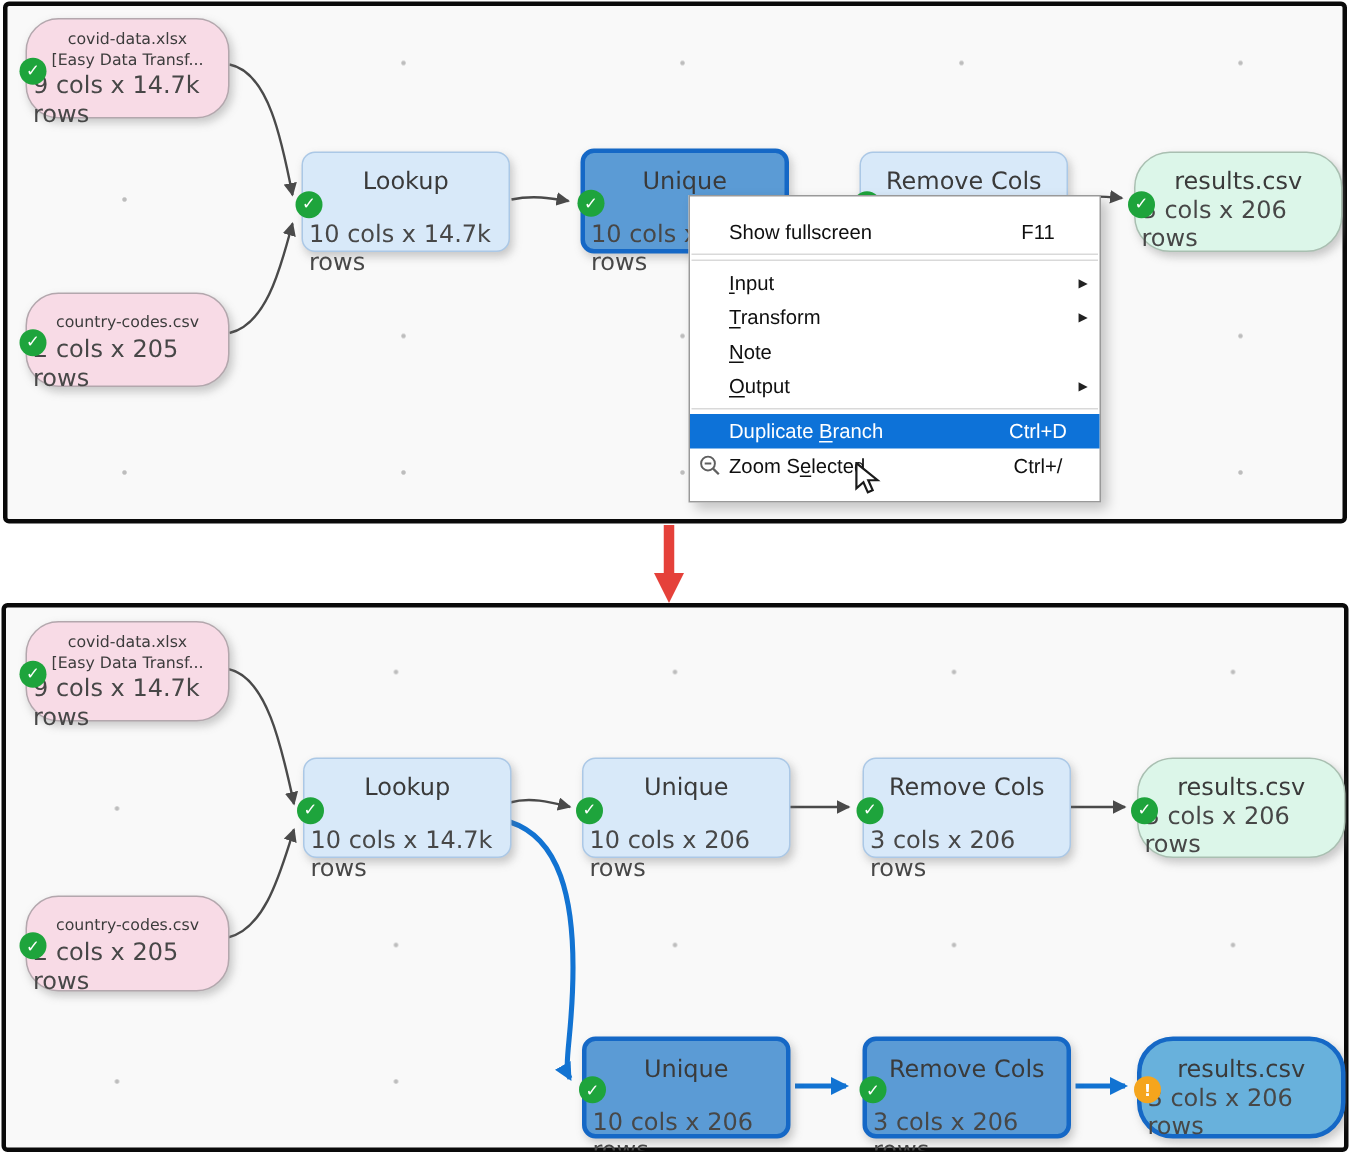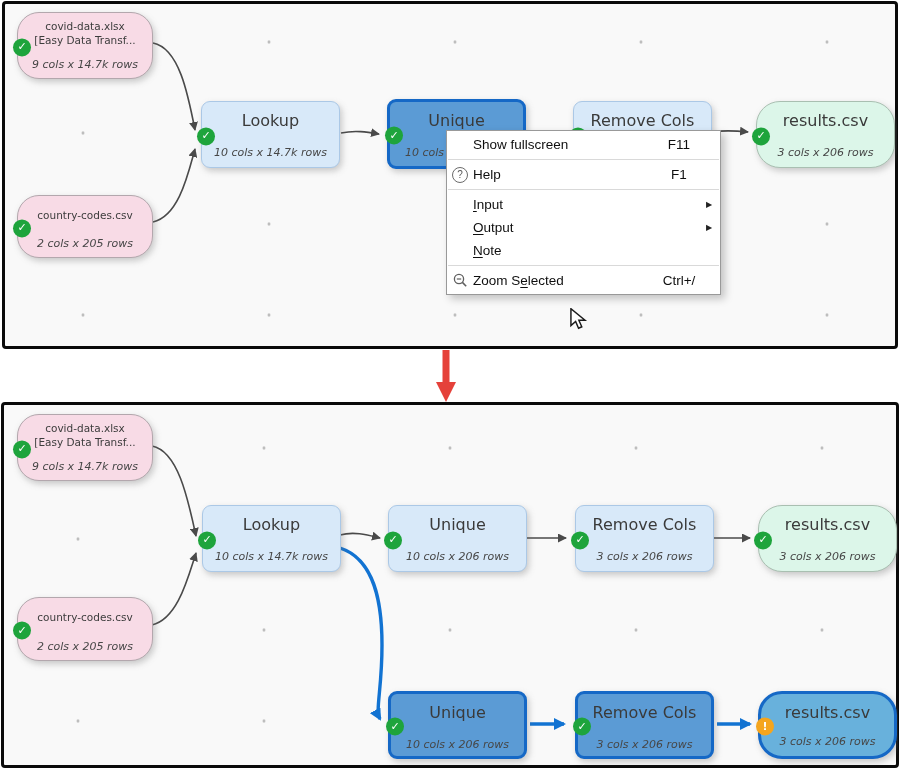--- a/index.html
+++ b/index.html
@@ -18,39 +18,39 @@
   
   .node{position:absolute;box-sizing:border-box;display:flex;flex-direction:column;
         align-items:center;box-shadow:2px 3px 6px rgba(110,110,110,.35);
         font-family:"DejaVu Sans",sans-serif;z-index:2;}
   .node.in{background:#f8dbe6;border:1.5px solid #b3a7ad;border-radius:22px;padding:7px 4px 7px;}
   .node.tr{background:#d8e9f9;border:1.5px solid #abc8e6;border-radius:9px;padding:9px 4px 8px;gap:16px;}
   .node.out{background:#dcf6e9;border:1.5px solid #a9bfb1;border-radius:24px;padding:9px 4px 8px;}
   .node.sel{background:#5b9bd5;border:3px solid #1568c6;}
   .node.out.sel{background:#68b1dc;}
   .nt{font-size:16px;color:#3a3a3a;line-height:19px;}
-  .ns{font-size:11px;color:#474747;margin-top:auto;font-style:italic;}
+  .ns{font-size:16px;color:#474747;margin-top:auto;}
   .nl{font-size:10.5px;color:#3c3c3c;line-height:13.5px;}
   .badge{position:absolute;left:-5px;top:50%;transform:translateY(-42%);
          width:18px;height:18px;border-radius:50%;display:flex;align-items:center;
          justify-content:center;font-size:11px;font-weight:bold;color:#fff;z-index:3;}
   .badge.ok{background:#1ea43c;}
   .badge.ok::before{content:"✓";}
   .badge.warn{background:#f5a51d;}
   .badge.warn::before{content:"!";}
 
   
   svg.edges{position:absolute;left:0;top:0;z-index:1;}
   .eg{fill:none;stroke:#4a4a4a;stroke-width:1.6px;}
   .eb{fill:none;stroke:#1273d2;stroke-width:3.4px;}
 
   
-  .menu{position:absolute;left:443px;top:128px;width:273px;background:#fff;
+  .menu{position:absolute;left:456px;top:128px;width:273px;background:#fff;
         border:1px solid #999;box-shadow:4px 4px 8px rgba(0,0,0,.22);
-        padding:2px 0;z-index:10;}
+        padding:12px 0;z-index:10;}
   .mi{display:flex;align-items:center;height:23px;font-size:13.5px;color:#0f0f0f;}
   .mi-ico{width:26px;display:flex;align-items:center;justify-content:center;flex:none;}
   .mi-label{flex:1;white-space:nowrap;}
   .mi-label .u{text-decoration:underline;text-underline-offset:2px;}
   .mi-shortcut{width:54px;text-align:center;flex:none;}
   .mi-arrow{width:14px;font-size:8px;color:#222;flex:none;}
   .mi-arrow.sub::before{content:"▶";}
   .mi.hl{background:#0d72d8;color:#fff;}
   .mi.hl .mi-arrow{color:#fff;}
   .msep{border-top:1px solid #d9d9d9;margin:3px 1px;}
@@ -118,48 +118,52 @@
   </div>
 
   <div class="menu">
     <div class="mi">
       <span class="mi-ico"></span>
       <span class="mi-label"><span>Show fullscreen</span><span class="u"></span><span></span></span>
       <span class="mi-shortcut">F11</span>
       <span class="mi-arrow"></span>
     </div>
     <div class="msep"></div>
-    <div class="mi">
-      <span class="mi-ico">
-          <span class="qicon"></span>
-        </span>
-      <span class="mi-label"><span>Help</span><span class="u"></span><span></span></span>
-      <span class="mi-shortcut">F1</span>
-      <span class="mi-arrow"></span>
-    </div>
     <div class="msep"></div>
     <div class="mi">
       <span class="mi-ico"></span>
       <span class="mi-label"><span></span><span class="u">I</span><span>nput</span></span>
       <span class="mi-shortcut"></span>
       <span class="mi-arrow sub"></span>
     </div>
     <div class="mi">
       <span class="mi-ico"></span>
+      <span class="mi-label"><span></span><span class="u">T</span><span>ransform</span></span>
+      <span class="mi-shortcut"></span>
+      <span class="mi-arrow sub"></span>
+    </div>
+    <div class="mi">
+      <span class="mi-ico"></span>
+      <span class="mi-label"><span></span><span class="u">N</span><span>ote</span></span>
+      <span class="mi-shortcut"></span>
+      <span class="mi-arrow"></span>
+    </div>
+    <div class="mi">
+      <span class="mi-ico"></span>
       <span class="mi-label"><span></span><span class="u">O</span><span>utput</span></span>
       <span class="mi-shortcut"></span>
       <span class="mi-arrow sub"></span>
     </div>
-    <div class="mi">
-      <span class="mi-ico"></span>
-      <span class="mi-label"><span></span><span class="u">N</span><span>ote</span></span>
-      <span class="mi-shortcut"></span>
-      <span class="mi-arrow"></span>
-    </div>
     <div class="msep"></div>
+    <div class="mi hl">
+      <span class="mi-ico"></span>
+      <span class="mi-label"><span>Duplicate </span><span class="u">B</span><span>ranch</span></span>
+      <span class="mi-shortcut">Ctrl+D</span>
+      <span class="mi-arrow"></span>
+    </div>
     <div class="mi">
       <span class="mi-ico">
         <svg width="15" height="15" viewBox="0 0 15 15">
           <circle cx="6" cy="6" r="4.6" fill="none" stroke="#5f5f5f" stroke-width="1.3"></circle>
           <line x1="3.8" y1="6" x2="8.2" y2="6" stroke="#5f5f5f" stroke-width="1.2"></line>
           <line x1="9.4" y1="9.4" x2="13.2" y2="13.2" stroke="#5f5f5f" stroke-width="1.5"></line>
         </svg>
       </span>
       <span class="mi-label"><span>Zoom S</span><span class="u">e</span><span>lected</span></span>
       <span class="mi-shortcut">Ctrl+/</span>

